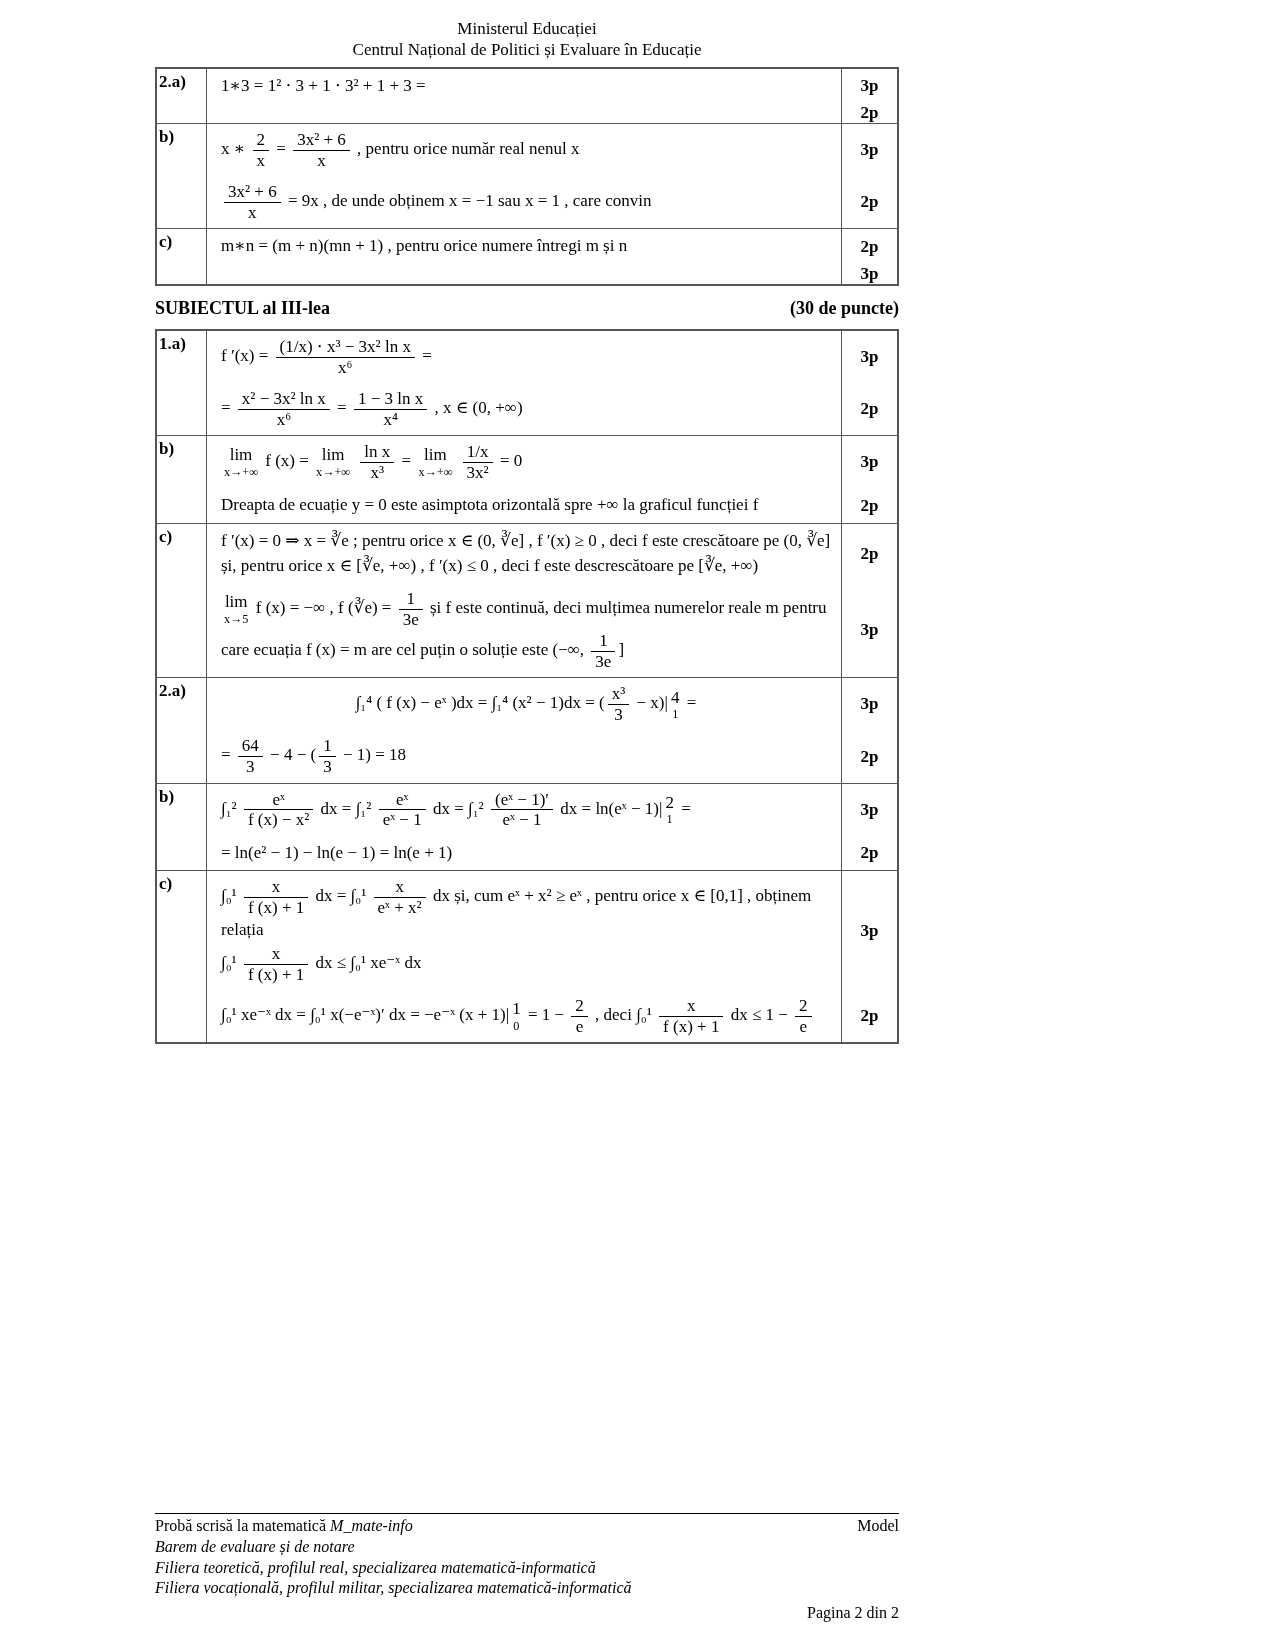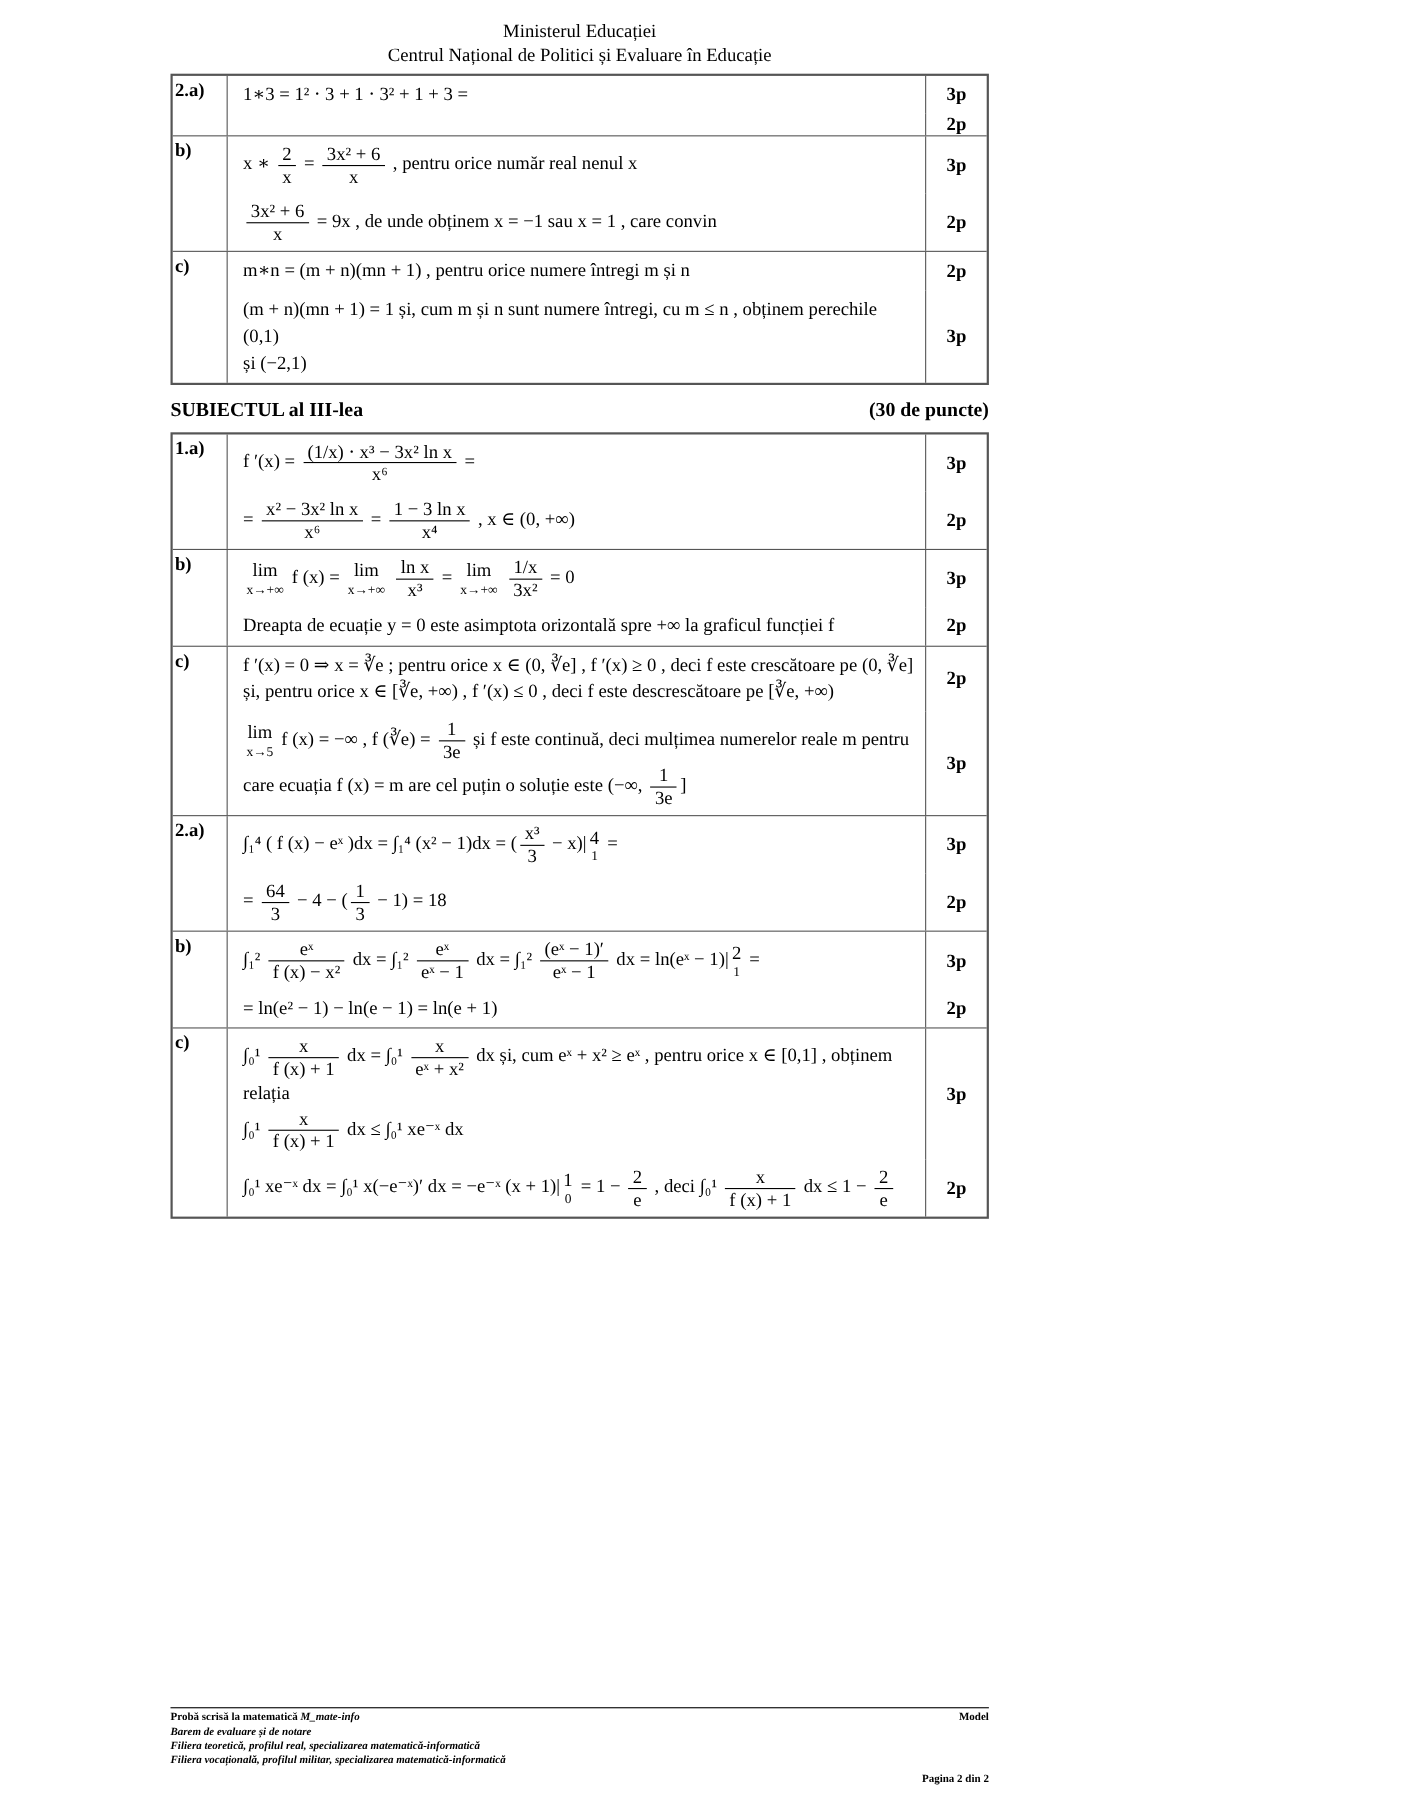--- a/index.html
+++ b/index.html
@@ -30,21 +30,21 @@
     display:inline-flex;flex-direction:column;vertical-align:middle;
     text-align:center;margin:1px 3px;line-height:1.15;
   }
   .frac .top{border-bottom:1.2px solid #000;padding:0 4px;}
   .frac .bot{padding:0 4px;}
   .stack .bot{font-size:0.72em;}
   .section-heading{
     display:flex;justify-content:space-between;font-weight:bold;
     font-size:18px;margin:12px 0 10px 0;
   }
-  .doc-footer{margin-top:auto;font-size:10px;line-height:1.3;font-weight:bold;}
+  .doc-footer{margin-top:auto;font-size:16px;line-height:1.3;}
   .footer-rule{border-top:1.5px solid #000;margin-bottom:2px;}
   .footer-first{display:flex;justify-content:space-between;}
   .italic{font-style:italic;}
   .page-number{text-align:right;margin-top:4px;}
 </style>
 </head>
 <body>
 
 <div class="page">
 
@@ -81,23 +81,20 @@
             </span> = 9x , de unde obținem x = −1 sau x = 1 , care convin</span>
         </div>
         <div class="points-cell" style="grid-row: 2;">2p</div>
       </div>
       <div class="rubric-row">
         <div class="label-cell" style="grid-row: 1 / span 2;">c)</div>
         <div class="line-cell" style="grid-row: 1;">
           <span class="math">m∗n = (m + n)(mn + 1) , pentru orice numere întregi m și n</span>
         </div>
         <div class="points-cell" style="grid-row: 1;">2p</div>
-        <div class="line-cell" style="grid-row: 2;">
-          <span class="math">(m + n)(mn + 1) = 1 și, cum m și n sunt numere întregi, cu m ≤ n , obținem perechile (0,1)<br>și (−2,1)</span>
-        </div>
         <div class="points-cell" style="grid-row: 2;">3p</div>
       </div>
     </div>
 
   <div class="section-heading">
     <span>SUBIECTUL al III-lea</span>
     <span>(30 de puncte)</span>
   </div>
 
   <div class="rubric-table" id="table2">
@@ -162,21 +159,21 @@
               <span class="bot">3e</span>
             </span> și f este continuă, deci mulțimea numerelor reale m pentru<br>care ecuația f (x) = m are cel puțin o soluție este (−∞, <span class="frac">
               <span class="top">1</span>
               <span class="bot">3e</span>
             </span>]</span>
         </div>
         <div class="points-cell" style="grid-row: 2;">3p</div>
       </div>
       <div class="rubric-row">
         <div class="label-cell" style="grid-row: 1 / span 2;">2.a)</div>
-        <div class="line-cell" style="grid-row: 1;">
+        <div class="line-cell" style="grid-row: 1; justify-content: center;">
           <span class="math">∫₁⁴ ( f (x) − eˣ )dx = ∫₁⁴ (x² − 1)dx = (<span class="frac">
               <span class="top">x³</span>
               <span class="bot">3</span>
             </span> − x)|<span class="stack">
               <span class="top">4</span>
               <span class="bot">1</span>
             </span> =</span>
         </div>
         <div class="points-cell" style="grid-row: 1;">3p</div>
         <div class="line-cell" style="grid-row: 2;">

